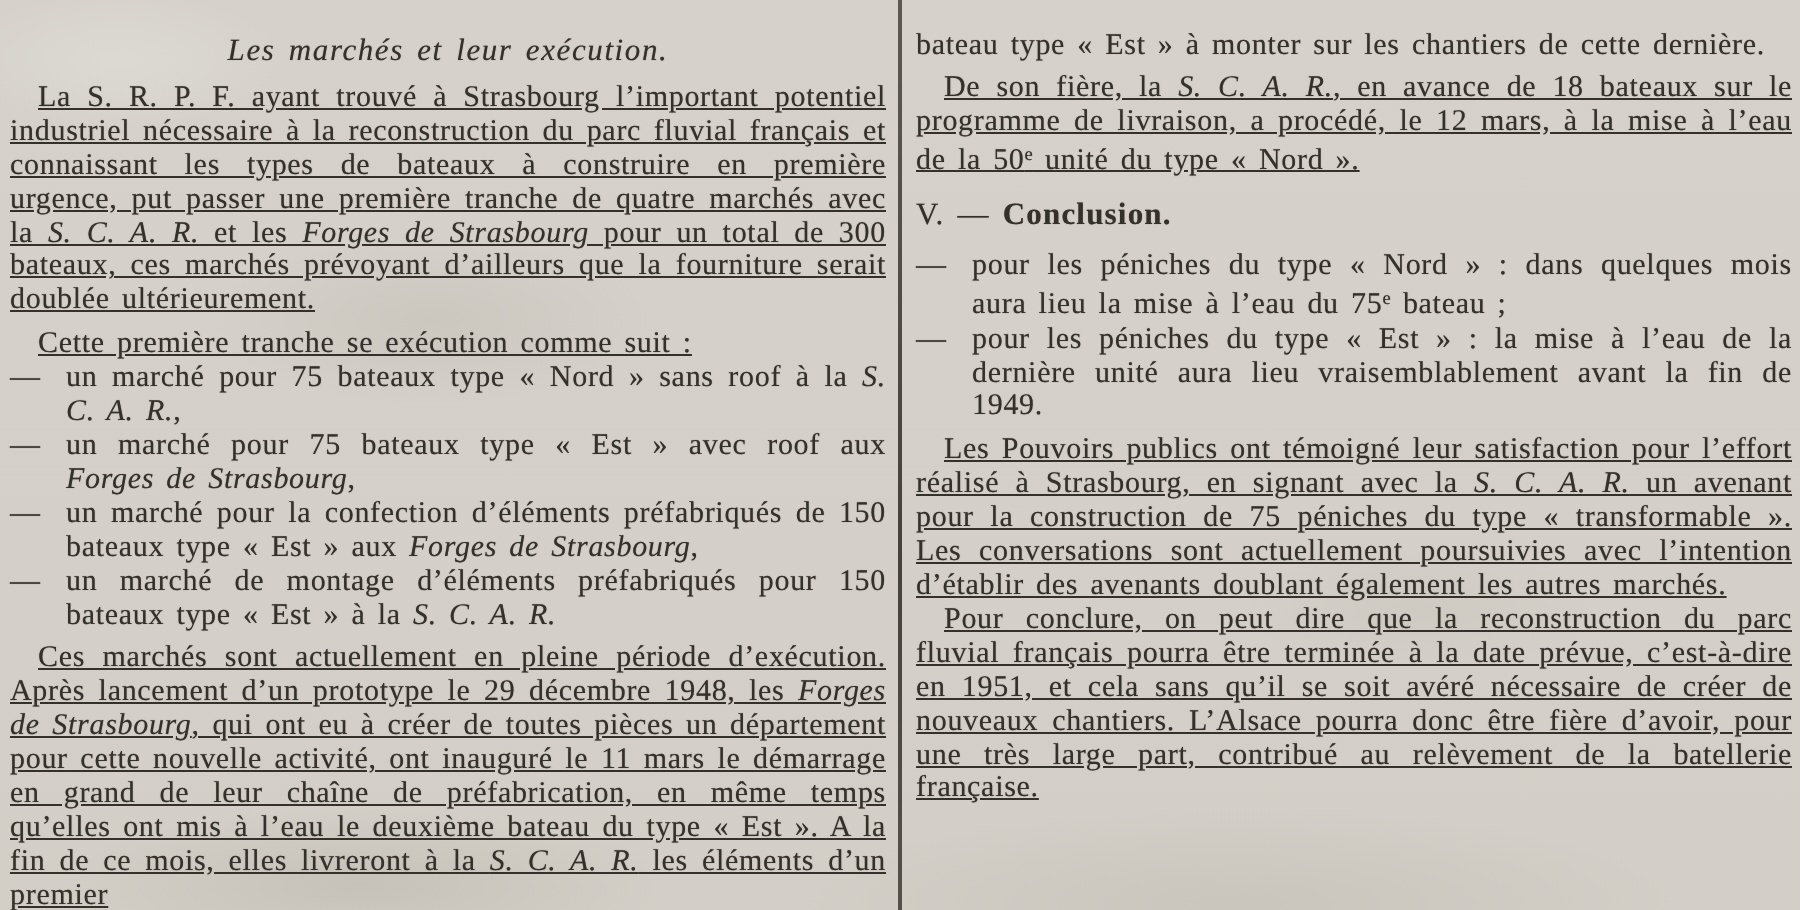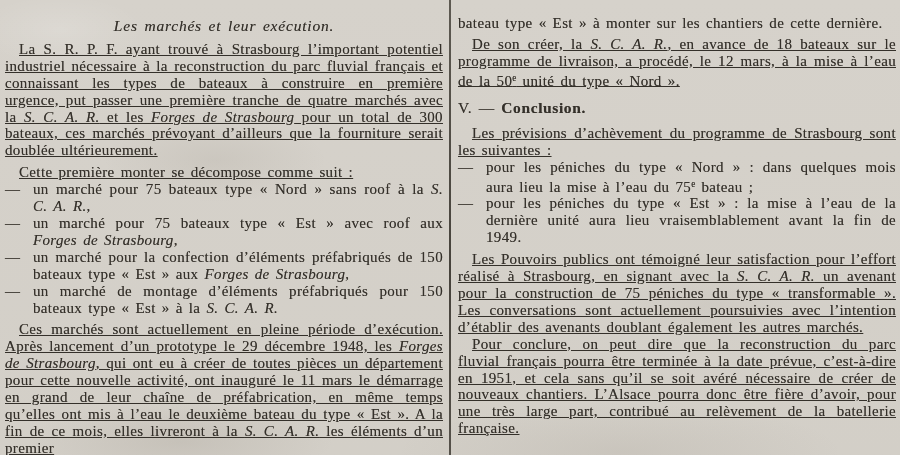--- a/index.html
+++ b/index.html
@@ -56,21 +56,21 @@
 </style>
 </head>
 <body>
 
 <div class="page">
   <div class="texture"></div>
 
   <div class="col col-left">
     <h2 class="lead-heading"><span class="it">Les marchés et leur exécution.</span></h2>
     <p class="para indent"><span>La S. R. P. F. ayant trouvé à Strasbourg l’important potentiel industriel nécessaire à la reconstruction du parc fluvial français et connaissant les types de bateaux à construire en première urgence, put passer une première tranche de quatre marchés avec la </span><span class="it">S. C. A. R.</span><span> et les </span><span class="it">Forges de Strasbourg</span><span> pour un total de 300 bateaux, ces marchés prévoyant d’ailleurs que la fourniture serait doublée ultérieurement.</span></p>
-    <p class="para indent mt5"><span>Cette première monter se décompose comme suit :</span></p>
+    <p class="para indent mt5"><span>Cette première tranche se exécution comme suit :</span></p>
 
     <div class="li">
       <span class="marker">—</span>
       <span class="li-text"><span>un marché pour 75 bateaux type « Nord » sans roof à la </span><span class="it">S. C. A. R.</span><span>,</span></span>
     </div>
     <div class="li">
       <span class="marker">—</span>
       <span class="li-text"><span>un marché pour 75 bateaux type « Est » avec roof aux </span><span class="it">Forges de Strasbourg</span><span>,</span></span>
     </div>
     <div class="li">
@@ -82,25 +82,24 @@
       <span class="li-text"><span>un marché de montage d’éléments préfabriqués pour 150 bateaux type « Est » à la </span><span class="it">S. C. A. R.</span></span>
     </div>
 
     <p class="para indent mt5"><span>Ces marchés sont actuellement en pleine période d’exécution. Après lancement d’un prototype le 29 décembre 1948, les </span><span class="it">Forges de Strasbourg</span><span>, qui ont eu à créer de toutes pièces un département pour cette nouvelle activité, ont inauguré le 11 mars le démarrage en grand de leur chaîne de préfabrication, en même temps qu’elles ont mis à l’eau le deuxième bateau du type « Est ». A la fin de ce mois, elles livreront à la </span><span class="it">S. C. A. R.</span><span> les éléments d’un premier</span></p>
   </div>
 
   <div class="divider"></div>
 
   <div class="col col-right">
     <p class="para"><span>bateau type « Est » à monter sur les chantiers de cette dernière.</span></p>
-    <p class="para indent mt4"><span>De son créer, la </span><span class="it">S. C. A. R.</span><span>, en avance de 18 bateaux sur le programme de livraison, a procédé, le 12 mars, à la mise à l’eau de la 50</span><span class="sup">e</span><span> unité du type « Nord ».</span></p>
+    <p class="para indent mt4"><span>De son fière, la </span><span class="it">S. C. A. R.</span><span>, en avance de 18 bateaux sur le programme de livraison, a procédé, le 12 mars, à la mise à l’eau de la 50</span><span class="sup">e</span><span> unité du type « Nord ».</span></p>
 
     <h2 class="conc-heading"><span>V. — </span><span class="bd">Conclusion.</span></h2>
 
-    <p class="para indent"><span>Les prévisions d’achèvement du programme de Strasbourg sont les suivantes :</span></p>
 
     <div class="li">
       <span class="marker">—</span>
       <span class="li-text"><span>pour les péniches du type « Nord » : dans quelques mois aura lieu la mise à l’eau du 75</span><span class="sup">e</span><span> bateau ;</span></span>
     </div>
     <div class="li">
       <span class="marker">—</span>
       <span class="li-text"><span>pour les péniches du type « Est » : la mise à l’eau de la dernière unité aura lieu vraisemblablement avant la fin de 1949.</span></span>
     </div>
 

